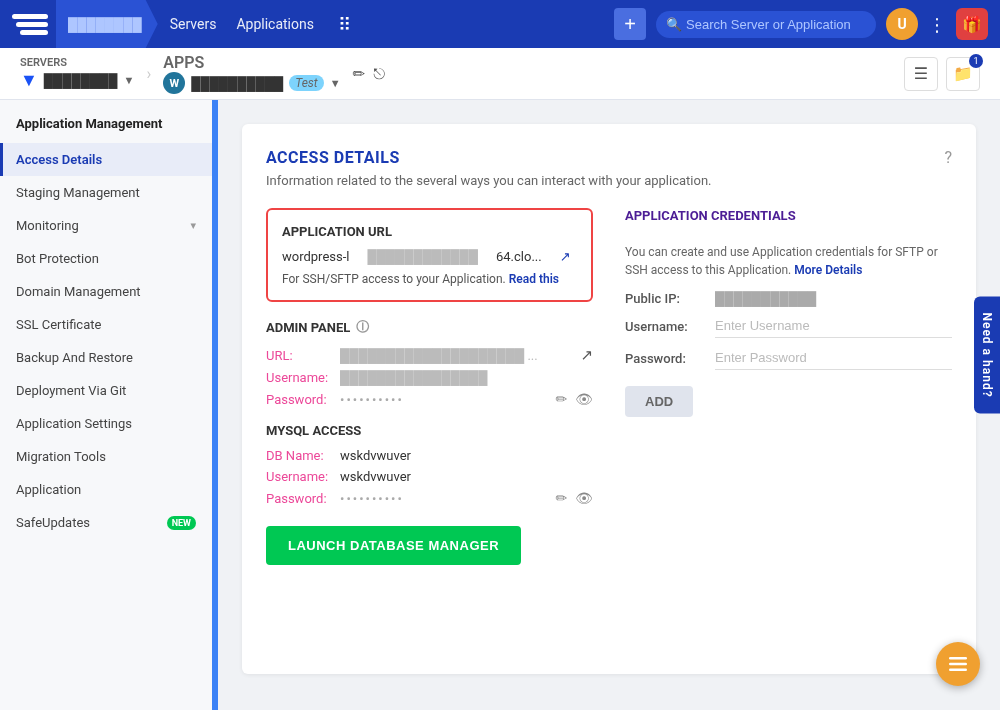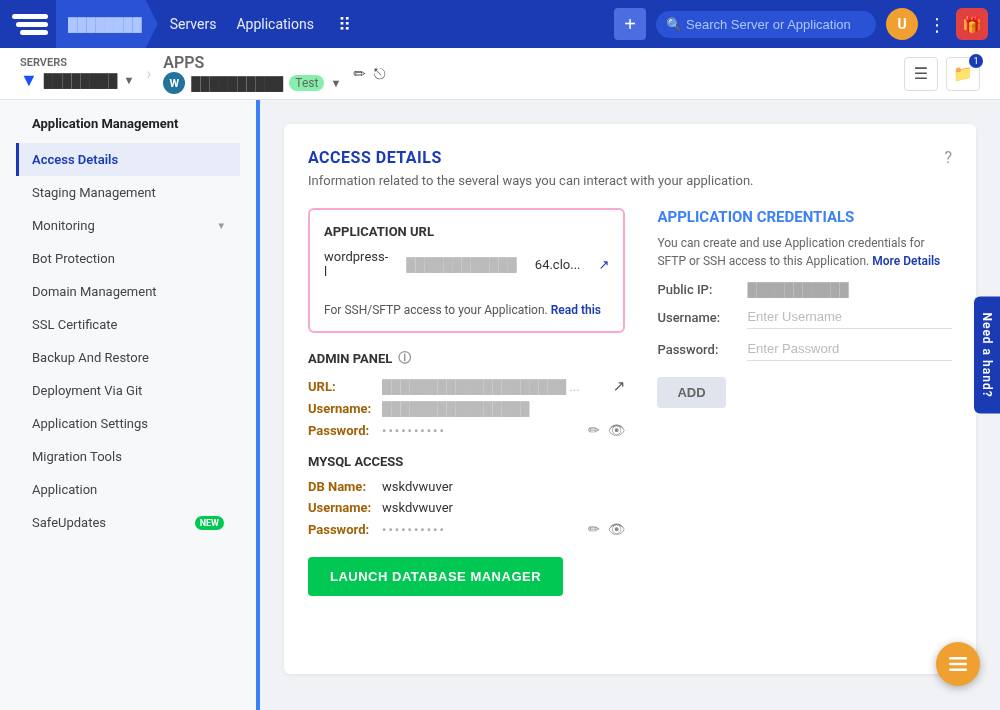--- a/index.html
+++ b/index.html
@@ -138,21 +138,21 @@
       cursor: pointer;
     }
     .wp-icon {
       width: 22px; height: 22px;
       background: #21759b;
       border-radius: 50%;
       display: flex; align-items: center; justify-content: center;
       color: white; font-size: 11px; font-weight: bold;
     }
     .app-name { font-size: 13px; color: #333; }
-    .app-test { font-size: 12px; color: #666; background: #86efac; padding: 1px 6px; border-radius: 10px; }
+    .app-test { font-size: 12px; color: #666; background: #7dd3fc; padding: 1px 6px; border-radius: 10px; font-style: italic; }
     .subheader-actions { display: flex; align-items: center; gap: 8px; }
     .action-icon { color: #555; font-size: 15px; cursor: pointer; }
     .subheader-right { display: flex; align-items: center; gap: 8px; }
     .icon-btn {
       border: 1px solid #ddd;
       background: white;
       border-radius: 4px;
       width: 34px; height: 34px;
       display: flex; align-items: center; justify-content: center;
       cursor: pointer; color: #555; font-size: 16px;
@@ -172,24 +172,24 @@
     }
 
     
     .main-layout {
       display: flex;
       height: calc(710px - 48px - 52px);
     }
 
     
     .sidebar {
-      width: 260px;
+      width: 218px;
       background: #f7f8fa;
-      border-right: 4px solid #3b82f6;
-      padding: 16px 16px;
+      border-right: 6px solid #3b82f6;
+      padding: 16px 0;
       overflow-y: auto;
       flex-shrink: 0;
     }
     .sidebar-title {
       font-size: 13px;
       font-weight: 700;
       color: #222;
       padding: 0 16px 12px;
     }
     .sidebar-item {
@@ -256,21 +256,21 @@
 
     
     .two-col {
       display: flex;
       gap: 32px;
     }
     .col-left { flex: 1; }
     .col-right { flex: 1; }
 
     .section-box {
-      border: 2px solid #f9a8d4;
+      border: 2px solid #ef4444;
       border-radius: 6px;
       padding: 14px;
       margin-bottom: 16px;
     }
     .section-title {
       font-size: 13px;
       font-weight: 700;
       color: #333;
       margin-bottom: 10px;
       text-transform: uppercase;
@@ -279,21 +279,21 @@
       font-size: 13px;
       color: #333;
       display: flex;
       align-items: center;
       gap: 18px;
     }
     .ext-link-icon { color: #1a3bb3; font-size: 13px; cursor: pointer; }
     .ssh-note {
       font-size: 12px;
       color: #555;
-      margin-top: 24px;
+      margin-top: 8px;
     }
     .ssh-note a { color: #1a3bb3; font-weight: 600; text-decoration: none; }
 
     .admin-section { margin-bottom: 16px; }
     .admin-title {
       font-size: 13px;
       font-weight: 700;
       color: #333;
       text-transform: uppercase;
       display: flex;
@@ -301,21 +301,21 @@
       gap: 6px;
       margin-bottom: 10px;
     }
     .field-row {
       display: flex;
       align-items: center;
       margin-bottom: 6px;
       font-size: 13px;
       color: #555;
     }
-    .field-label { width: 74px; font-weight: 700; color: #a16207; }
+    .field-label { width: 74px; font-weight: 400; color: #ec4899; }
     .field-value { color: #333; flex: 1; }
     .field-value.blurred { color: #aaa; letter-spacing: 2px; }
     .field-actions { display: flex; gap: 8px; color: #888; font-size: 14px; cursor: pointer; }
 
     .mysql-section { margin-bottom: 20px; }
     .mysql-title {
       font-size: 13px;
       font-weight: 700;
       color: #333;
       text-transform: uppercase;
@@ -330,25 +330,25 @@
       padding: 12px 22px;
       font-size: 13px;
       font-weight: 700;
       letter-spacing: 0.5px;
       cursor: pointer;
       text-transform: uppercase;
     }
 
     
     .cred-title {
-      font-size: 15px;
-      font-weight: 700;
-      color: #3b82f6;
+      font-size: 13px;
+      font-weight: 700;
+      color: #4c1d95;
       text-transform: uppercase;
-      margin-bottom: 8px;
+      margin-bottom: 20px;
     }
     .cred-desc {
       font-size: 12px;
       color: #666;
       margin-bottom: 12px;
       line-height: 1.5;
     }
     .cred-desc a { color: #1a3bb3; font-weight: 600; text-decoration: none; }
     .cred-field-row {
       display: flex;

